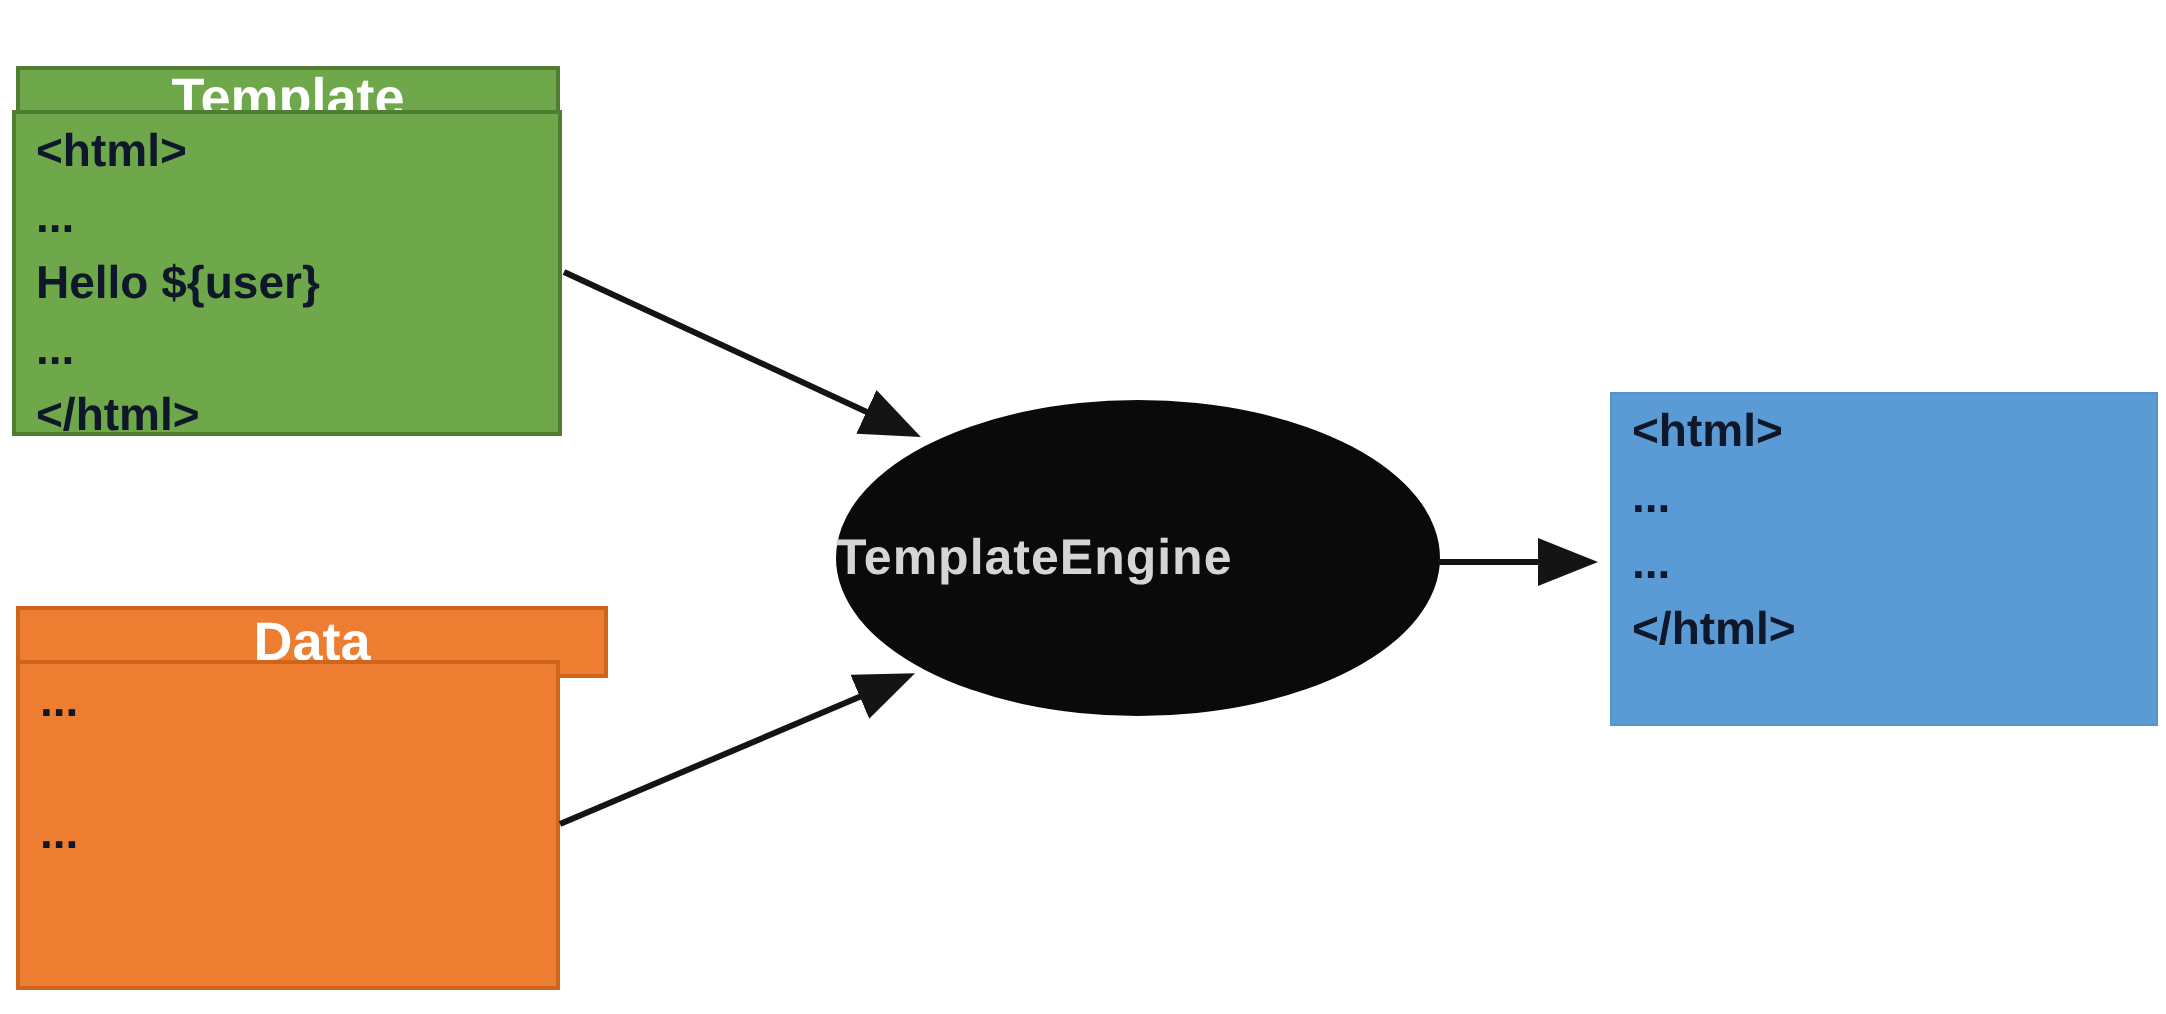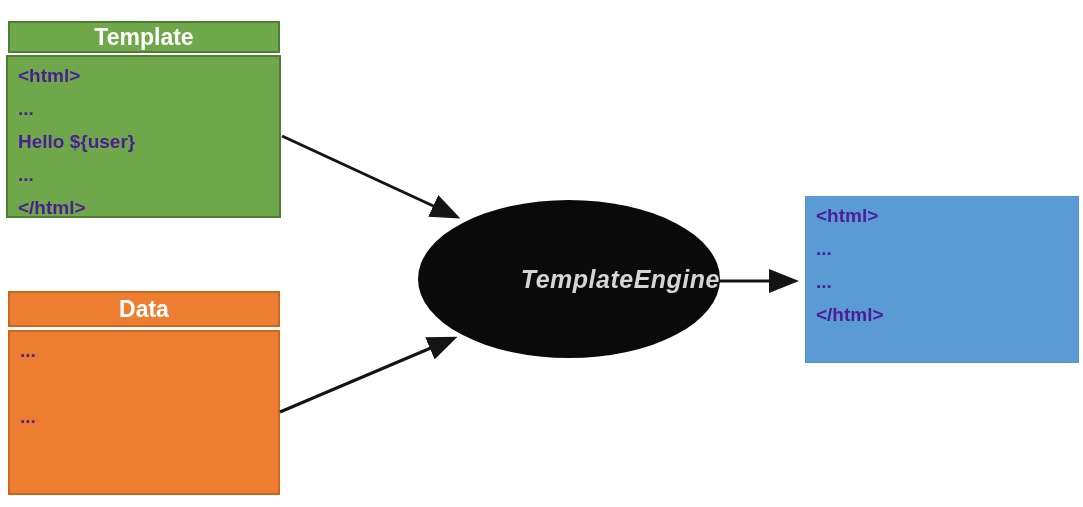--- a/index.html
+++ b/index.html
@@ -13,30 +13,31 @@
     width: 1083px;
     height: 507px;
     background: #ffffff;
     overflow: hidden;
   }
   .box-header {
     position: absolute;
     box-sizing: border-box;
     color: #ffffff;
     font-weight: 700;
-    font-size: 23px;
+    font-size: 27px;
     text-align: center;
     white-space: nowrap;
+    margin-top: 12px;
   }
   .box-body {
     position: absolute;
     box-sizing: border-box;
-    color: #4c1d95;
+    color: #0f172a;
     font-weight: 700;
-    font-size: 19px;
+    font-size: 23px;
     padding: 2px 6px 0 10px;
     overflow: hidden;
   }
   .code-line {
     height: 33px;
     line-height: 33px;
     white-space: pre;
   }
   
   .tpl-header {
@@ -45,21 +46,21 @@
     background: #6fa84a;
     border: 2px solid #4f7d31;
   }
   .tpl-body {
     left: 6px; top: 55px; width: 275px; height: 163px;
     background: #6fa84a;
     border: 2px solid #4f7d31;
   }
   
   .data-header {
-    left: 8px; top: 291px; width: 272px; height: 36px;
+    left: 8px; top: 291px; width: 296px; height: 36px;
     line-height: 32px;
     background: #ed7d31;
     border: 2px solid #cd651c;
   }
   .data-body {
     left: 8px; top: 330px; width: 272px; height: 165px;
     background: #ed7d31;
     border: 2px solid #cd651c;
   }
   
@@ -76,22 +77,21 @@
   }
   
   .engine {
     position: absolute;
     left: 418px; top: 200px;
     width: 302px; height: 158px;
     background: #0a0a0a;
     border-radius: 50%;
     display: flex;
     align-items: center;
-    justify-content: flex-end;
-    font-style: italic;
+    justify-content: flex-start;
   }
   .engine-label {
     color: #d5d5d5;
     font-size: 25px;
     font-weight: 600;
     letter-spacing: 0.5px;
   }
   .arrows {
     position: absolute;
     left: 0; top: 0;

